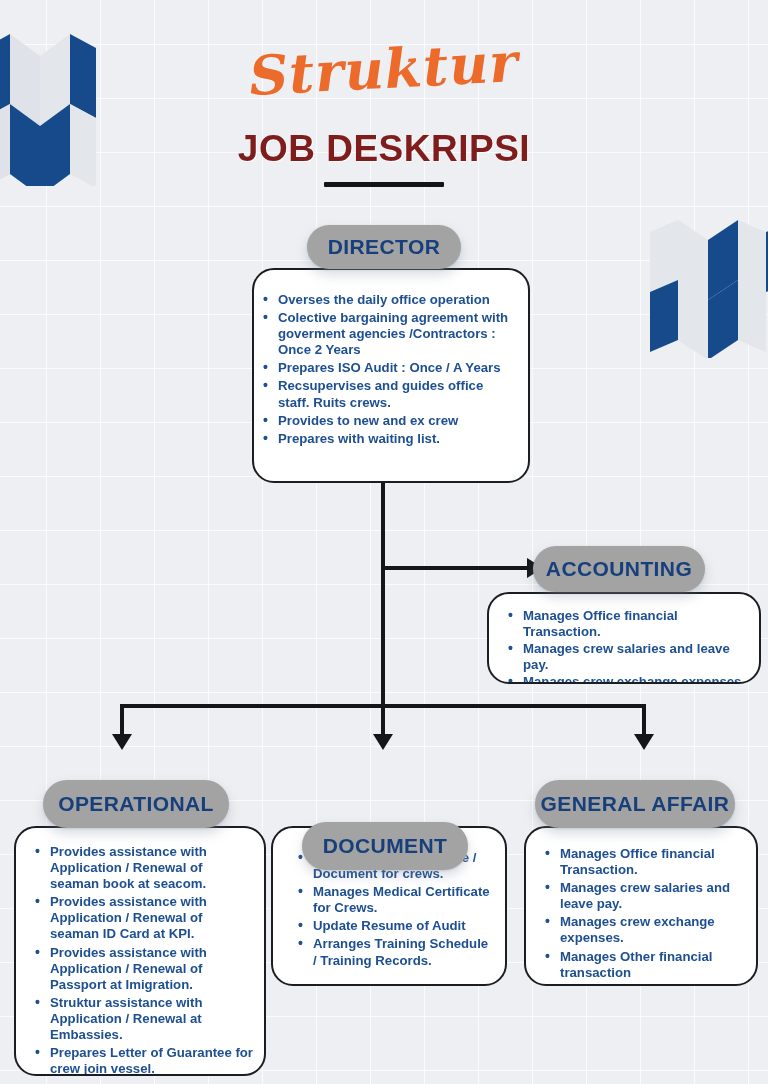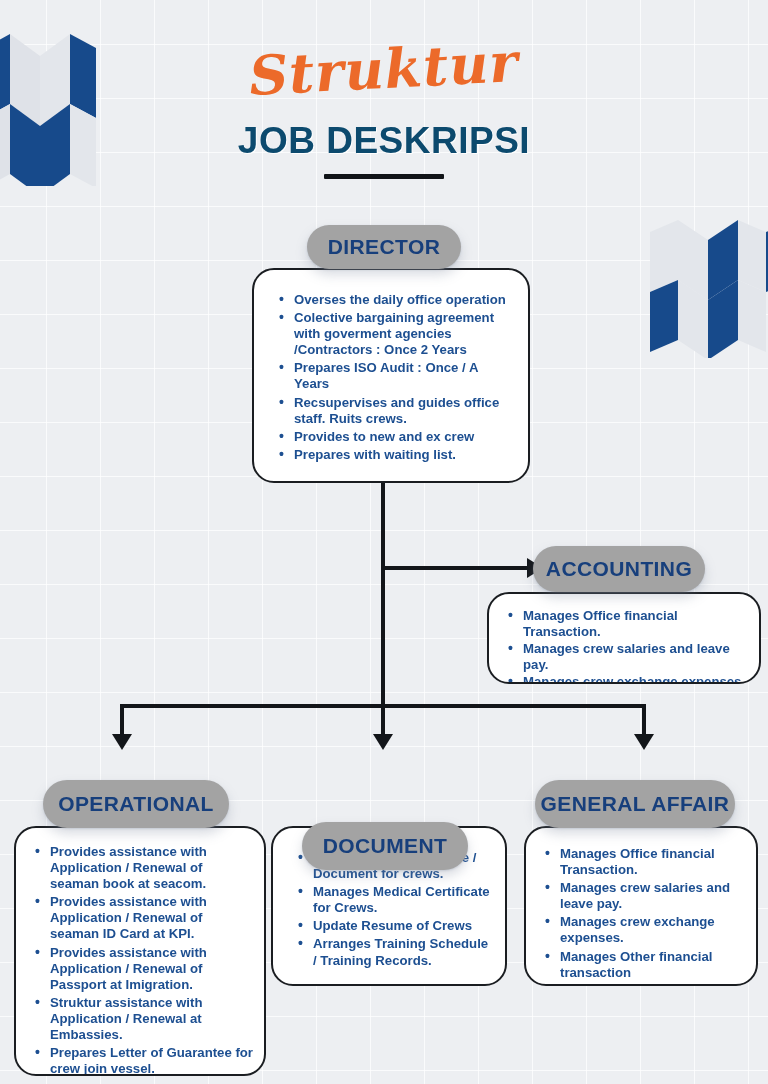--- a/index.html
+++ b/index.html
@@ -54,25 +54,25 @@
     font-style: italic;
     font-size: 54px;
     font-weight: 700;
     color: #ec6a2a;
     letter-spacing: 1px;
     line-height: 1.25;
     transform: rotate(-3deg);
     display: inline-block;
   }
   .main-title {
-    margin-top: 16px;
+    margin-top: 24px;
     font-size: 37px;
     font-weight: 700;
     letter-spacing: 0.5px;
-    color: #0c4a6e;
+    color: #7f1d1d;
     text-shadow: 1px 1px 0 rgba(255,255,255,0.9);
   }
   .title-rule {
     width: 120px;
     height: 5px;
     background: #111418;
     margin: 12px auto 0 auto;
     border-radius: 1px;
   }
 
@@ -150,21 +150,21 @@
     content: "•";
     position: absolute;
     left: 1px;
     top: -1px;
     font-size: 14px;
     color: #1d4f91;
   }
 
   
   #box-director { left: 252px; top: 268px;  width: 278px; height: 215px; }
-  #box-director ul { padding: 22px 14px 0 24px; }
+  #box-director ul { padding: 22px 14px 0 8px; }
   #box-director li { font-size: 13.2px; margin-bottom: 2px; }
 
   #box-accounting { left: 487px; top: 592px; width: 274px; height: 92px; }
   #box-accounting ul { padding: 14px 10px 0 18px; }
   #box-accounting li { font-size: 13.2px; margin-bottom: 1px; }
 
   #box-operational { left: 14px; top: 826px;  width: 252px; height: 250px; }
   #box-operational ul { padding: 16px 10px 0 18px; }
   #box-operational li { font-size: 13.2px; margin-bottom: 2px; }
 
@@ -265,21 +265,21 @@
       <li>Struktur assistance with Application / Renewal at Embassies.</li>
       <li>Prepares Letter of Guarantee for crew join vessel.</li>
     </ul>
   </div>
 
   <div class="pill" id="pill-document">DOCUMENT</div>
   <div class="box" id="box-document">
     <ul>
       <li>Manages crew certificate / Document for crews.</li>
       <li>Manages Medical Certificate for Crews.</li>
-      <li>Update Resume of Crews</li>
+      <li>Update Resume of Audit</li>
       <li>Arranges Training Schedule / Training Records.</li>
     </ul>
   </div>
 
   <div class="pill" id="pill-general">GENERAL AFFAIR</div>
   <div class="box" id="box-general">
     <ul>
       <li>Manages Office financial Transaction.</li>
       <li>Manages crew salaries and leave pay.</li>
       <li>Manages crew exchange expenses.</li>

